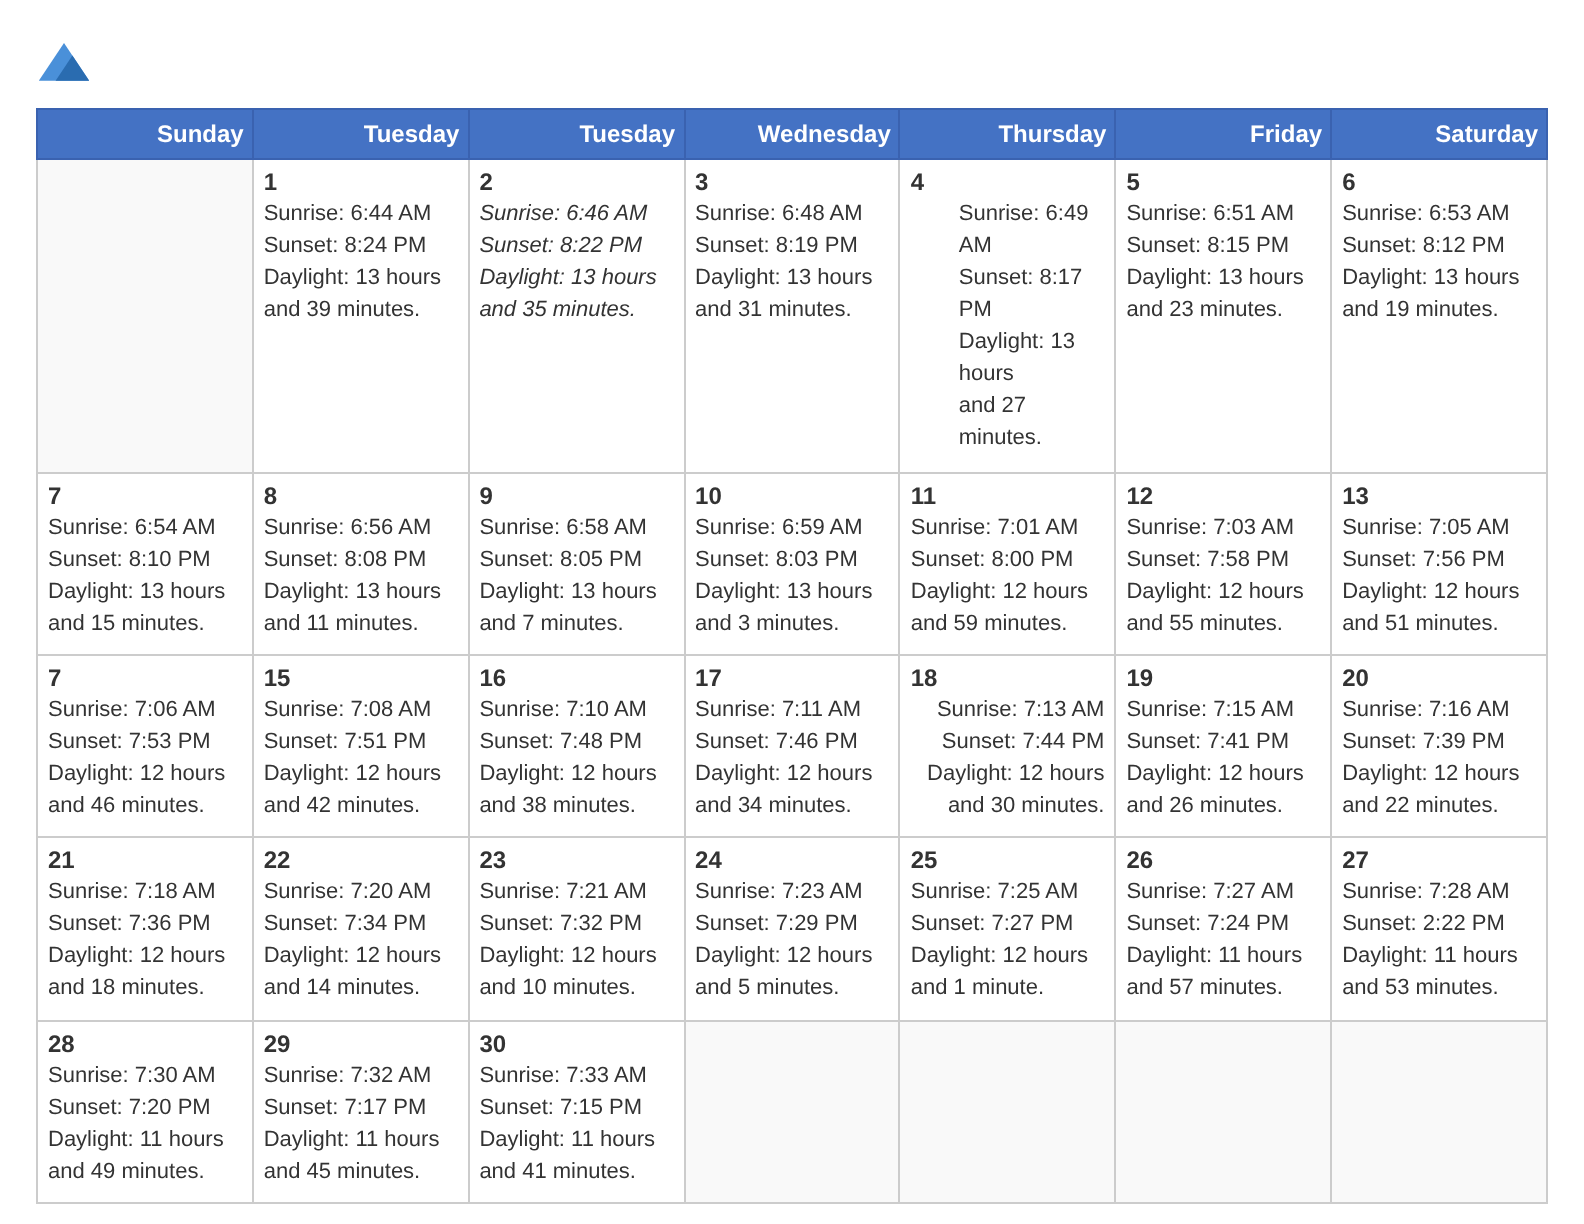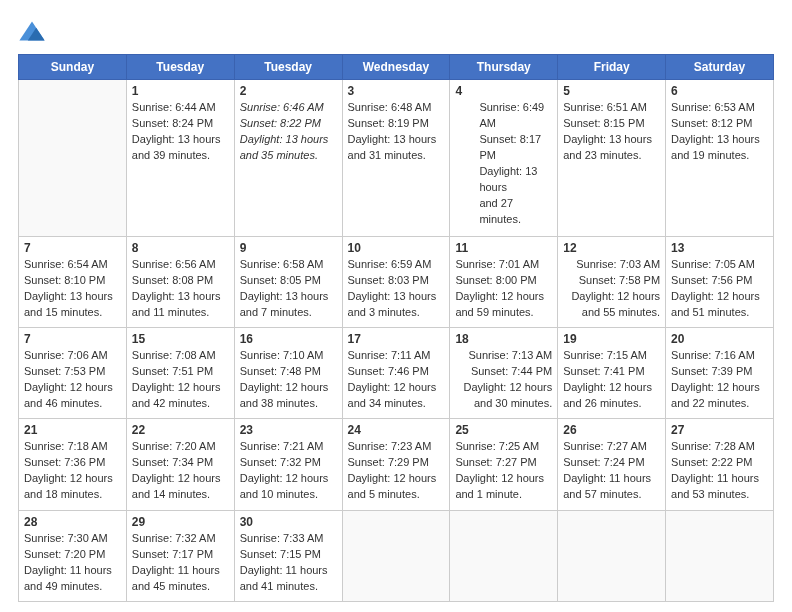--- a/index.html
+++ b/index.html
@@ -63,21 +63,21 @@
       width: 100%;
       table-layout: fixed;
     }
     .calendar thead tr th {
       background: #4472c4;
       color: #fff;
       font-size: 12px;
       font-weight: bold;
       padding: 5px 4px;
       border: 1px solid #3a62b0;
-      text-align: center;
+      text-align: right;
     }
     .calendar tbody tr td {
       border: 1px solid #ccc;
       vertical-align: top;
       padding: 4px 5px;
       font-size: 9.5px;
       color: #333;
       height: 88px;
     }
     .day-number {
@@ -209,21 +209,21 @@
           </td>
           <td>
             <span class="day-number">11</span>
             <div class="day-info" style="white-space: pre-line;">Sunrise: 7:01 AM
 Sunset: 8:00 PM
 Daylight: 12 hours
 and 59 minutes.</div>
           </td>
           <td>
             <span class="day-number">12</span>
-            <div class="day-info" style="white-space: pre-line; text-align: right;">Sunrise: 7:03 AM
+            <div class="day-info" style="white-space: pre-line;">Sunrise: 7:03 AM
 Sunset: 7:58 PM
 Daylight: 12 hours
 and 55 minutes.</div>
           </td>
           <td>
             <span class="day-number">13</span>
             <div class="day-info" style="white-space: pre-line;">Sunrise: 7:05 AM
 Sunset: 7:56 PM
 Daylight: 12 hours
 and 51 minutes.</div>

